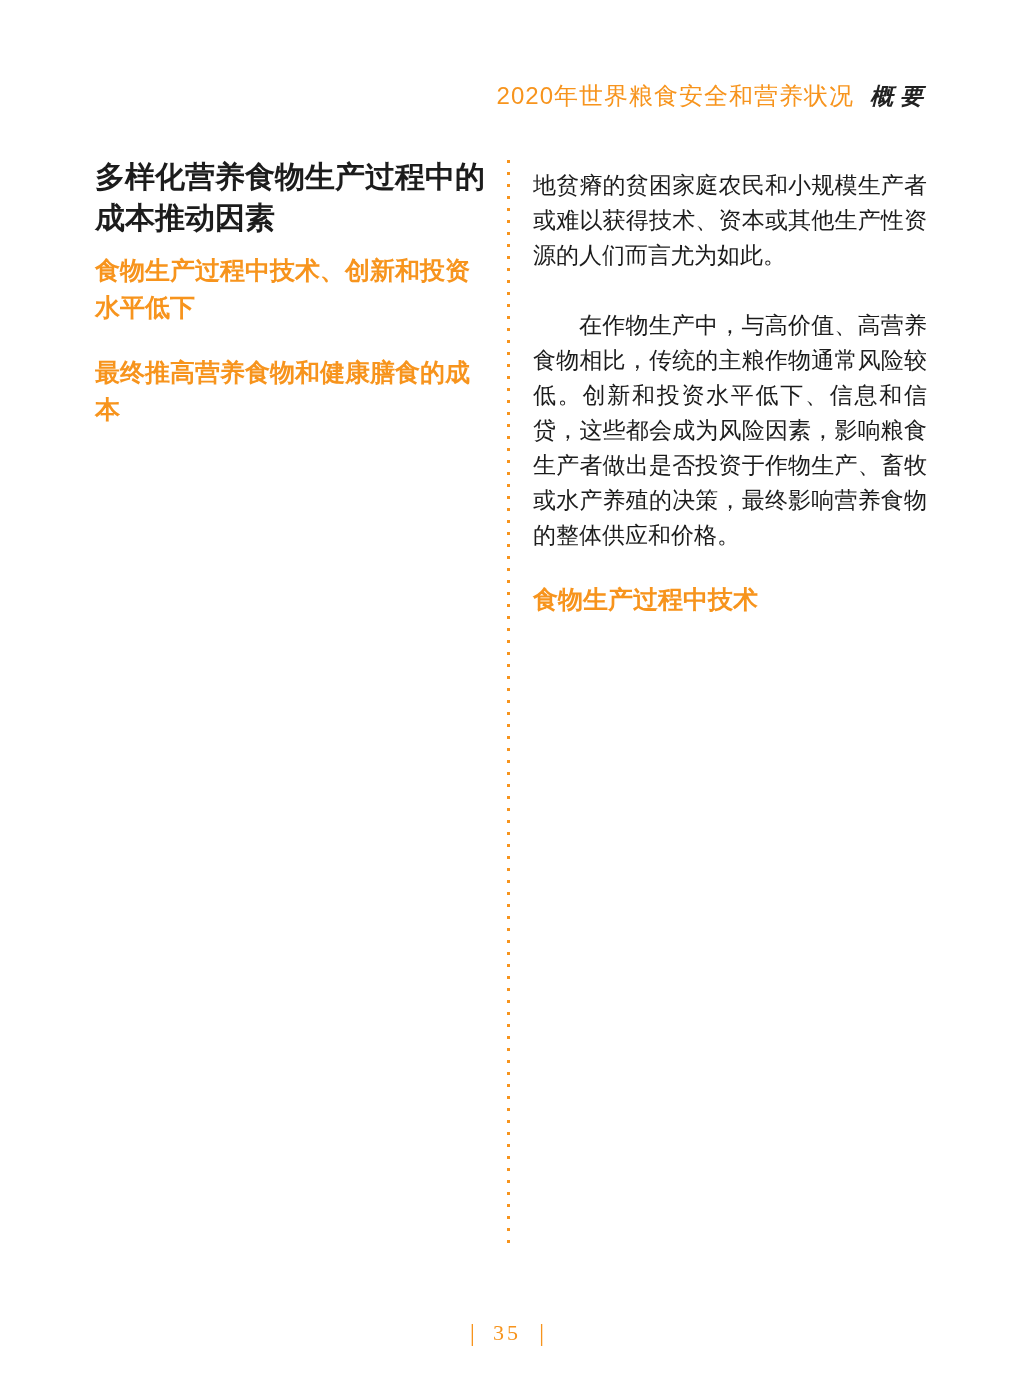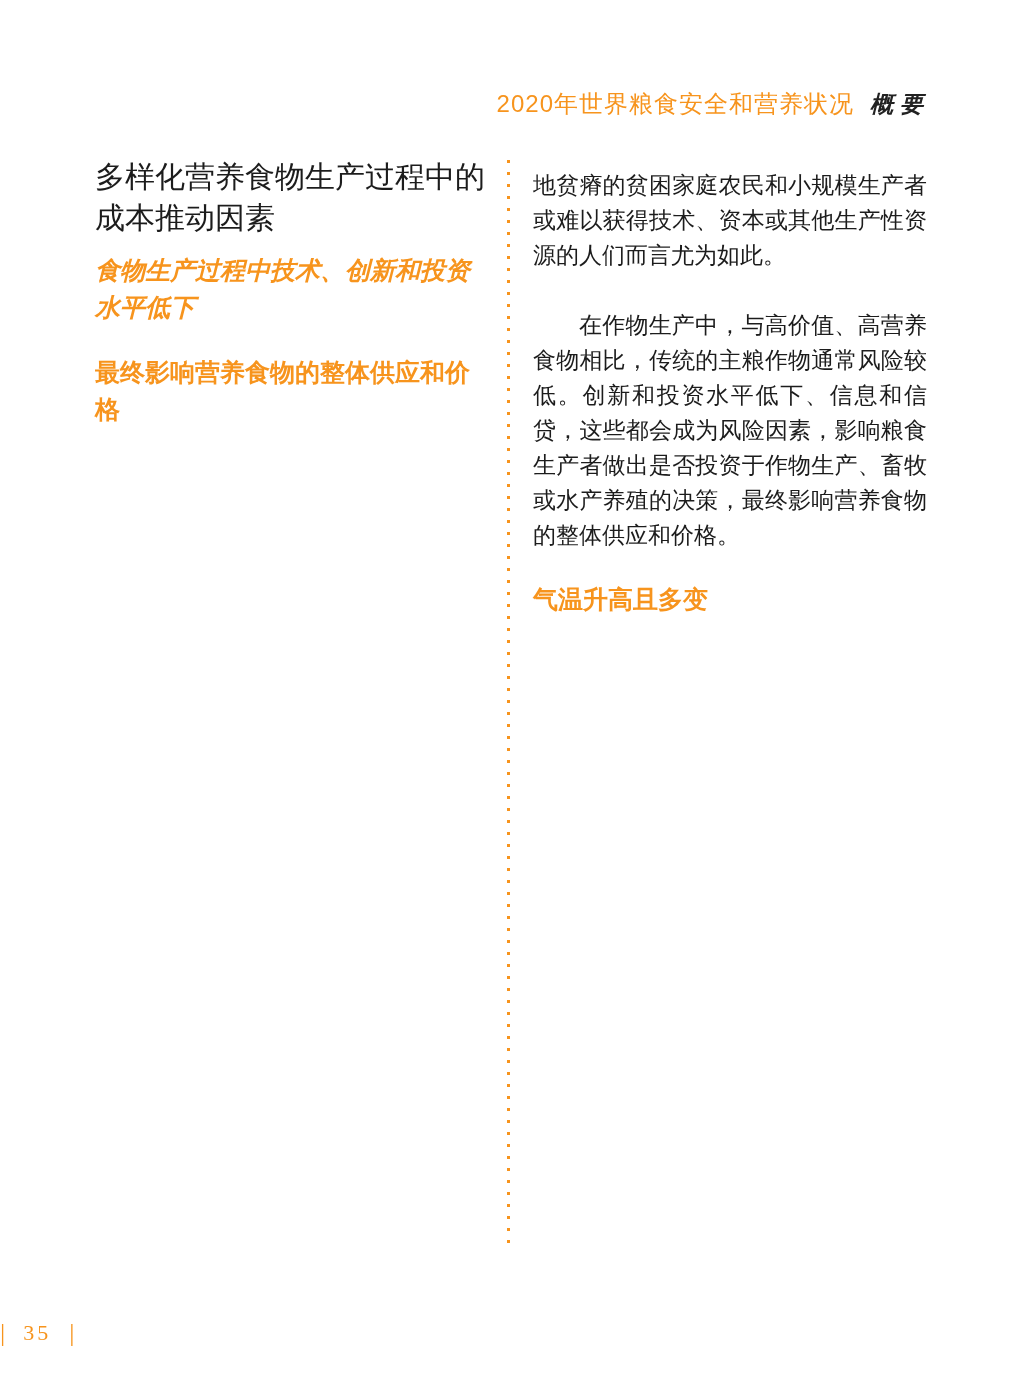--- a/index.html
+++ b/index.html
@@ -10,21 +10,21 @@
     height: 1394px;
     background: #ffffff;
     color: #1c1c1c;
     overflow: hidden;
     font-family: "Liberation Serif", "DejaVu Serif", serif;
   }
 
   
   .header {
     position: absolute;
-    top: 88px;
+    top: 80px;
     left: 0;
     right: 84px;
     text-align: right;
     white-space: nowrap;
   }
   .header-title {
     font-family: "Liberation Sans", "DejaVu Sans", sans-serif;
     font-size: 24px;
     color: #F7941D;
     letter-spacing: 1px;
@@ -57,52 +57,52 @@
       to bottom,
       #F7941D 0px, #F7941D 3px,
       transparent 3px, transparent 12px
     );
   }
 
   h1.section-title {
     font-family: "Liberation Sans", "DejaVu Sans", sans-serif;
     font-size: 30px;
     line-height: 41px;
-    font-weight: 400;
+    font-weight: 700;
     color: #1c1c1c;
     margin: 0 0 14px 0;
   }
   h2.subheading {
     font-family: "Liberation Sans", "DejaVu Sans", sans-serif;
     font-size: 25px;
     line-height: 37px;
     font-weight: 700;
     color: #F7941D;
     margin: 28px 0 8px 0;
   }
-  h1.section-title + h2.subheading { margin-top: 0; font-style: italic; }
+  h1.section-title + h2.subheading { margin-top: 0; }
 
   p.body-para {
     font-size: 23px;
     line-height: 35px;
     text-align: justify;
     text-indent: 2em;
     margin: 35px 0 0 0;
     color: #1c1c1c;
   }
   h2.subheading + p.body-para { margin-top: 0; }
   p.body-para.continuation { text-indent: 0; margin-top: 12px; }
 
   
   .footer {
     position: absolute;
     left: 0;
     right: 0;
     bottom: 46px;
-    text-align: left;
+    text-align: center;
     color: #F7941D;
     font-family: "Liberation Serif", "DejaVu Serif", serif;
   }
   .footer .bar {
     font-size: 26px;
     font-weight: 400;
     vertical-align: middle;
   }
   .footer .pagenum {
     font-size: 22px;
@@ -116,29 +116,29 @@
 
 <div class="page">
 
   <div class="header">
     <span class="header-title">2020年世界粮食安全和营养状况</span><span class="header-label">概要</span>
   </div>
 
   <div class="col col-left">
     <h1 class="section-title">多样化营养食物生产过程中的成本推动因素</h1>
     <h2 class="subheading">食物生产过程中技术、创新和投资水平低下</h2>
-    <h2 class="subheading">最终影响营养食物的整体供应和价格</h2>
+    <h2 class="subheading">最终推高营养食物和健康膳食的成本</h2>
   </div>
 
   <div class="divider"></div>
 
   <div class="col col-right">
     <p class="body-para continuation">地贫瘠的贫困家庭农民和小规模生产者或难以获得技术、资本或其他生产性资源的人们而言尤为如此。</p>
     <p class="body-para">在作物生产中，与高价值、高营养食物相比，传统的主粮作物通常风险较低。创新和投资水平低下、信息和信贷，这些都会成为风险因素，影响粮食生产者做出是否投资于作物生产、畜牧或水产养殖的决策，最终影响营养食物的整体供应和价格。</p>
-    <h2 class="subheading">气温升高且多变</h2>
+    <h2 class="subheading">食物生产过程中技术</h2>
   </div>
 
   <div class="footer">
     <span class="bar">|</span>
     <span class="pagenum">35</span>
     <span class="bar">|</span>
   </div>
 
 </div>
 

